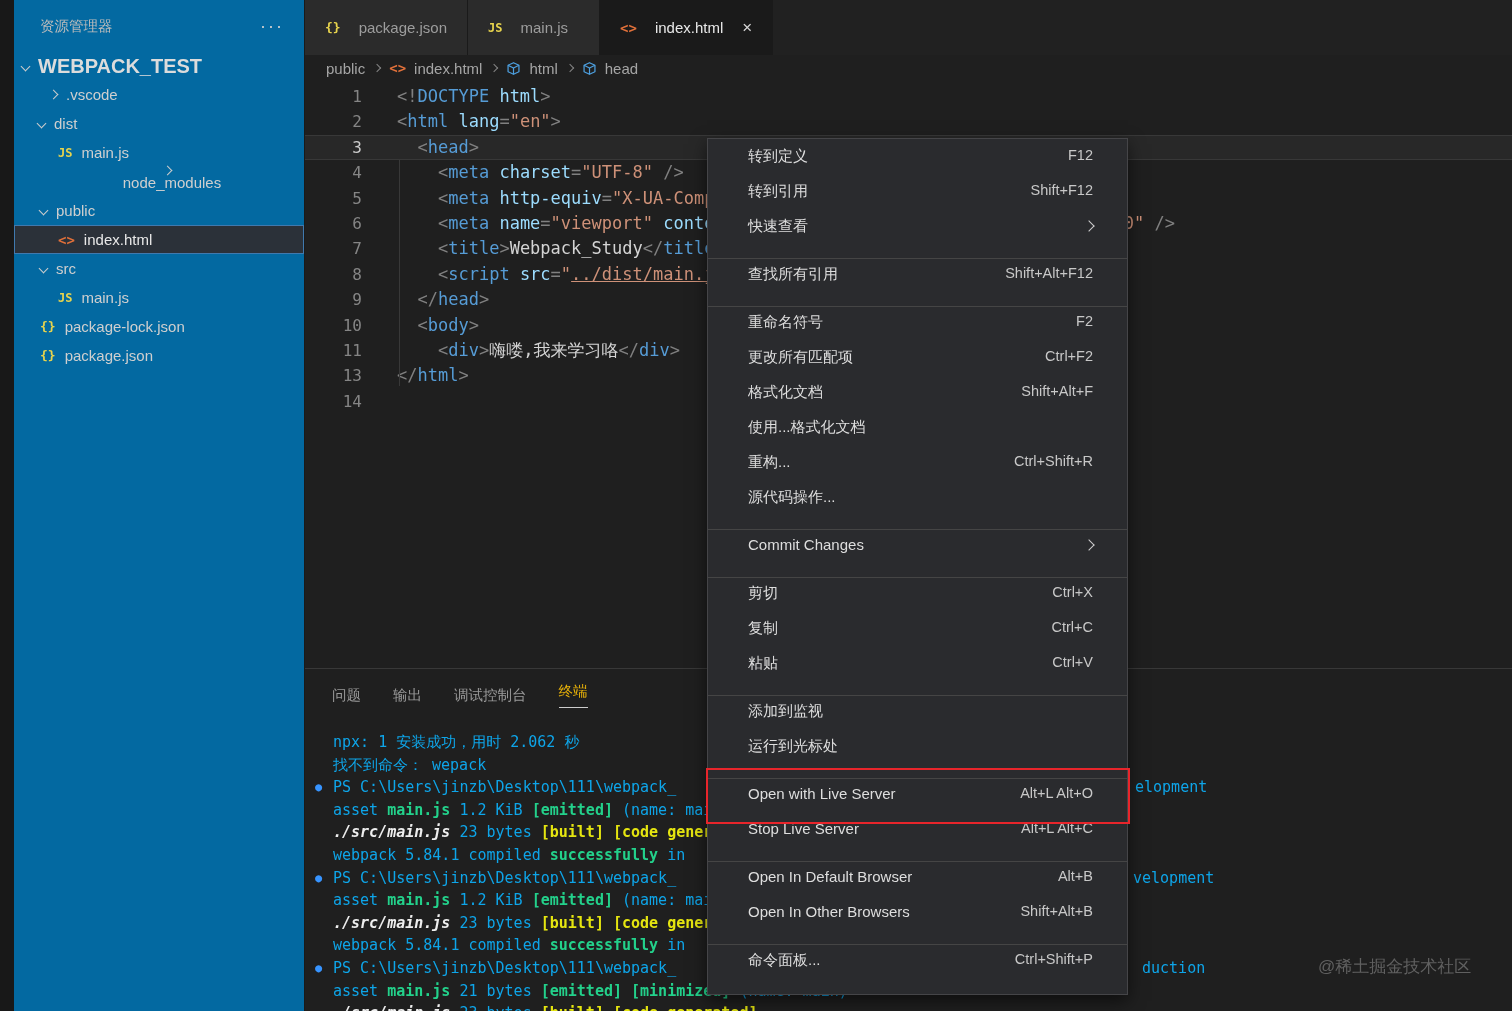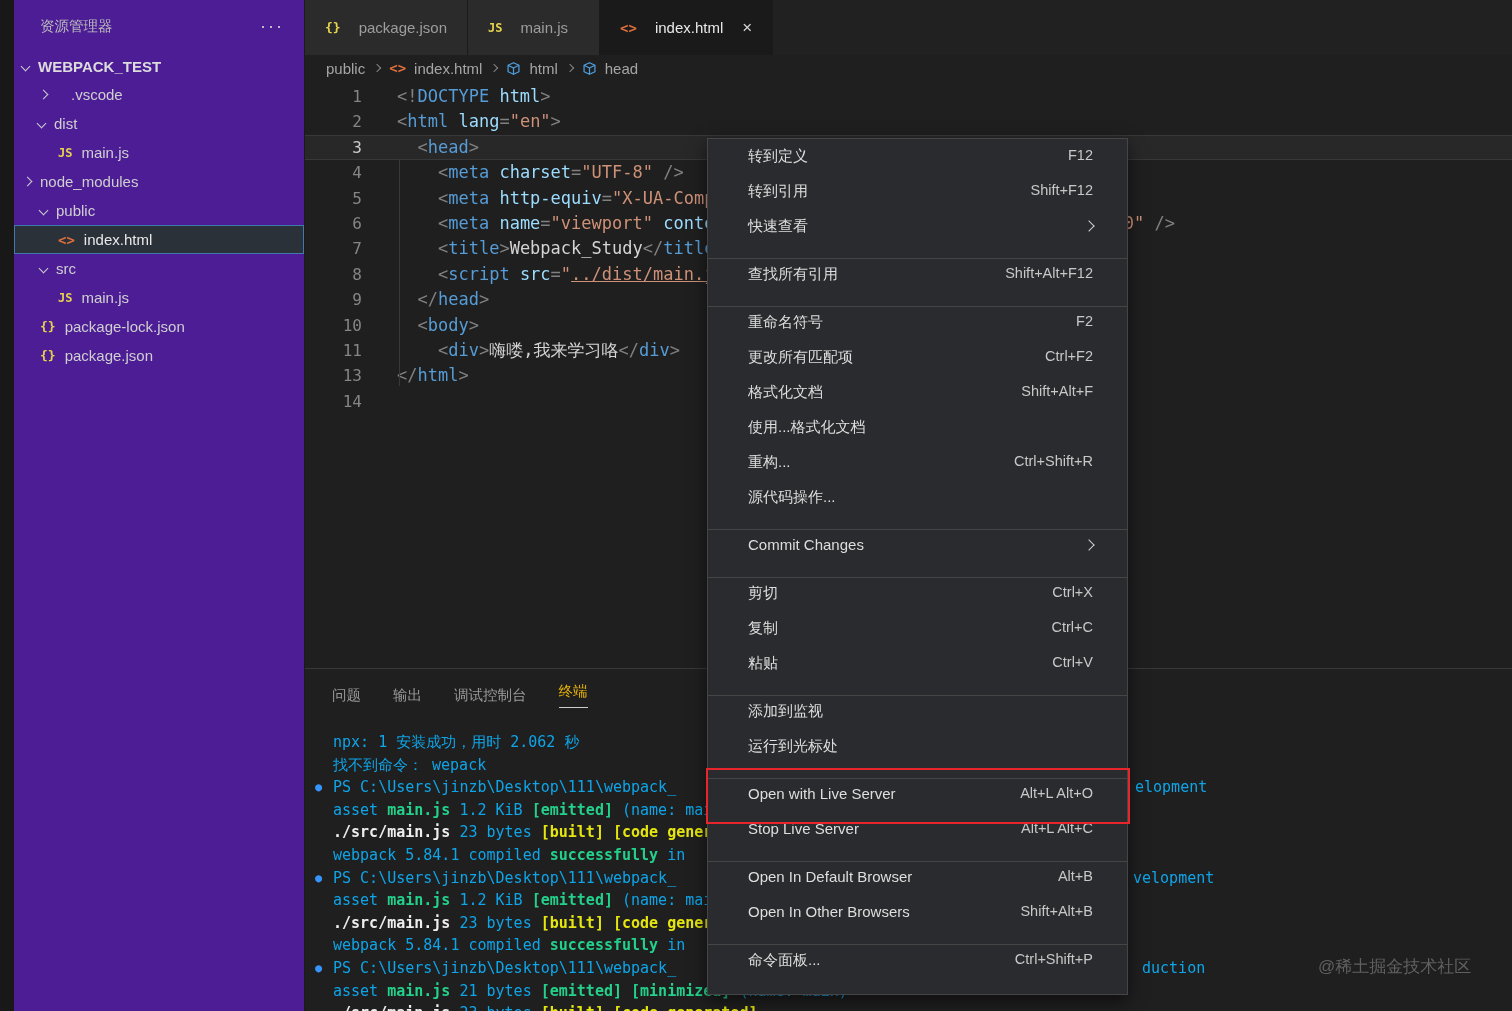--- a/index.html
+++ b/index.html
@@ -1,24 +1,24 @@
 <!DOCTYPE html>
 <html><head>
 <meta charset="utf-8">
 <style>
   html,body{margin:0;padding:0;background:#111;}
   body{width:1512px;height:1011px;overflow:hidden;font-family:"Liberation Sans",sans-serif;-webkit-font-smoothing:antialiased;}
   .app{position:relative;width:1512px;height:1011px;display:flex;background:#1f1f1f;}
   
   .activity{width:14px;background:#181818;flex-shrink:0;}
   
-  .sidebar{width:291px;background:#4c1d95;flex-shrink:0;color:#c5c5c5;border-right:1px solid #1a1a1a;box-sizing:border-box;}
+  .sidebar{width:291px;background:#0369a1;flex-shrink:0;color:#c5c5c5;border-right:1px solid #1a1a1a;box-sizing:border-box;}
   .sidebar-header{height:52px;display:flex;align-items:center;justify-content:space-between;padding:0 20px 0 26px;font-size:14.5px;color:#bbb;}
   .more{color:#d0d0d0;font-size:18px;letter-spacing:2px;line-height:10px;cursor:pointer;}
-  .tree-root{display:flex;align-items:center;height:28px;padding-left:8px;font-weight:bold;font-size:15px;color:#dcdcdc;}
+  .tree-root{display:flex;align-items:center;height:28px;padding-left:8px;font-weight:bold;font-size:20px;color:#dcdcdc;}
   .tree-root .cv{margin-right:9px;color:#cdcdcd;}
   .tree-row{display:flex;align-items:center;height:29px;font-size:15px;color:#cfcfcf;box-sizing:border-box;white-space:nowrap;}
   .tree-row .cv{margin-right:9px;color:#cdcdcd;}
   .tree-row.sel{background:#2b3139;outline:1px solid #4079ae;outline-offset:-1px;color:#e8e8e8;}
   .ficon{font-family:"DejaVu Sans Mono",monospace;font-weight:bold;margin-right:9px;flex-shrink:0;}
   .ficon.js{color:#e8d44d;font-size:12px;}
   .ficon.json{color:#e8d44d;font-size:13px;}
   .ficon.html{color:#e0703a;font-size:14px;}
   .cv{display:inline-block;width:6px;height:6px;border-right:1.5px solid currentColor;border-bottom:1.5px solid currentColor;flex-shrink:0;}
   .cv.right{transform:rotate(-45deg);}
@@ -51,21 +51,21 @@
   .ptab{height:100%;display:flex;align-items:center;cursor:pointer;}
   .ptab span{padding-bottom:0;}
   .ptab.active{color:#eab308;}
   .ptab.active span{border-bottom:1.5px solid #cccccc;padding-bottom:6px;}
   .term{font-family:"DejaVu Sans Mono",monospace;font-size:15px;color:#cccccc;padding-top:10px;}
   .term-row{position:relative;height:22.6px;line-height:22.6px;padding-left:28px;white-space:pre;}
   .bullet{position:absolute;left:10px;top:0;color:#3794ff;font-size:12px;}
   .td{color:#0ea5e9;}
   .tg{color:#23d18b;font-weight:bold;}
   .ty{color:#e5e510;font-weight:bold;}
-  .tw{color:#eeeeee;font-weight:bold;}
+  .tw{color:#eeeeee;font-weight:bold;font-style:italic;}
   .tail{position:absolute;top:0;}
   
   .context-menu{position:absolute;left:707px;top:138px;width:421px;box-sizing:border-box;background:#2a2b2e;border:1px solid #454548;box-shadow:0 6px 16px rgba(0,0,0,0.55);padding:8px 0;z-index:10;}
   .menu-item{height:35px;display:flex;align-items:flex-start;justify-content:space-between;padding:0 34px 0 40px;font-size:15px;color:#dedede;cursor:pointer;}
   .mshort{color:#c8c8c8;font-size:14.5px;}
   .mcv{color:#cfcfcf;width:7px;height:7px;}
   .menu-sep{height:1px;background:#454545;margin:6px 0;}
   .redbox{position:absolute;left:706px;top:768px;width:424px;height:56px;border:2px solid #e8252b;box-sizing:border-box;z-index:11;pointer-events:none;}
   .watermark{position:absolute;left:1318px;top:955px;font-size:17px;color:#606060;z-index:12;}
 </style>
@@ -78,33 +78,33 @@
   <aside class="sidebar">
     <div class="sidebar-header">
       <span>资源管理器</span>
       <span class="more">···</span>
     </div>
     <div class="tree-root">
       <span class="cv down"></span>
       <span>WEBPACK_TEST</span>
     </div>
     <div id="tree">
-        <div class="tree-row" style="padding-left: 26px; gap: 15px;">
+        <div class="tree-row" style="padding-left: 36px;">
           <span class="cv right"></span>
           <span class="tlabel">.vscode</span>
         </div>
         <div class="tree-row" style="padding-left: 24px;">
           <span class="cv down"></span>
           <span class="tlabel">dist</span>
         </div>
         <div class="tree-row" style="padding-left: 44px;">
           <span class="ficon js">JS</span>
           <span class="tlabel">main.js</span>
         </div>
-        <div class="tree-row" style="padding-left: 10px;">
+        <div class="tree-row" style="padding-left: 26px; flex-direction: column;">
           <span class="cv right"></span>
           <span class="tlabel">node_modules</span>
         </div>
         <div class="tree-row" style="padding-left: 26px;">
           <span class="cv down"></span>
           <span class="tlabel">public</span>
         </div>
         <div class="tree-row sel" style="padding-left: 44px;">
           <span class="ficon html">&lt;&gt;</span>
           <span class="tlabel">index.html</span>

